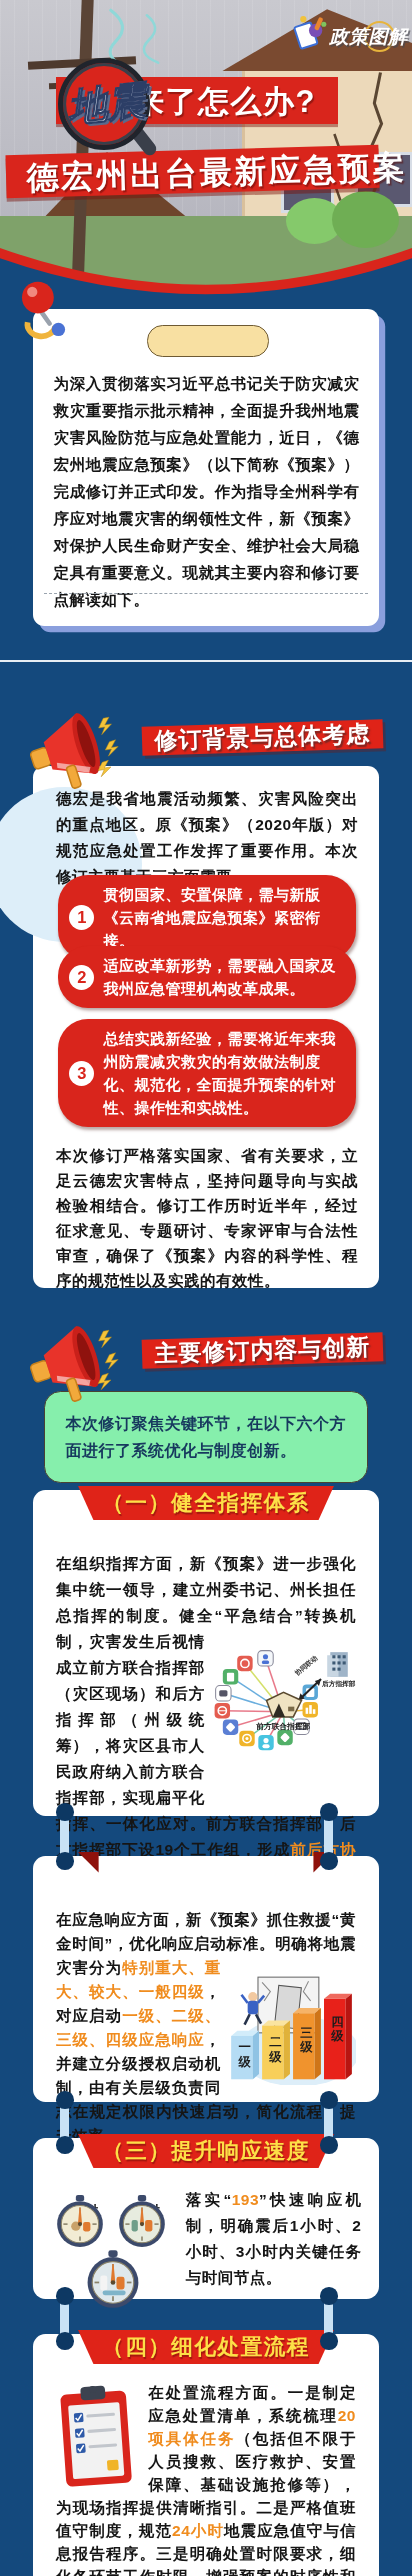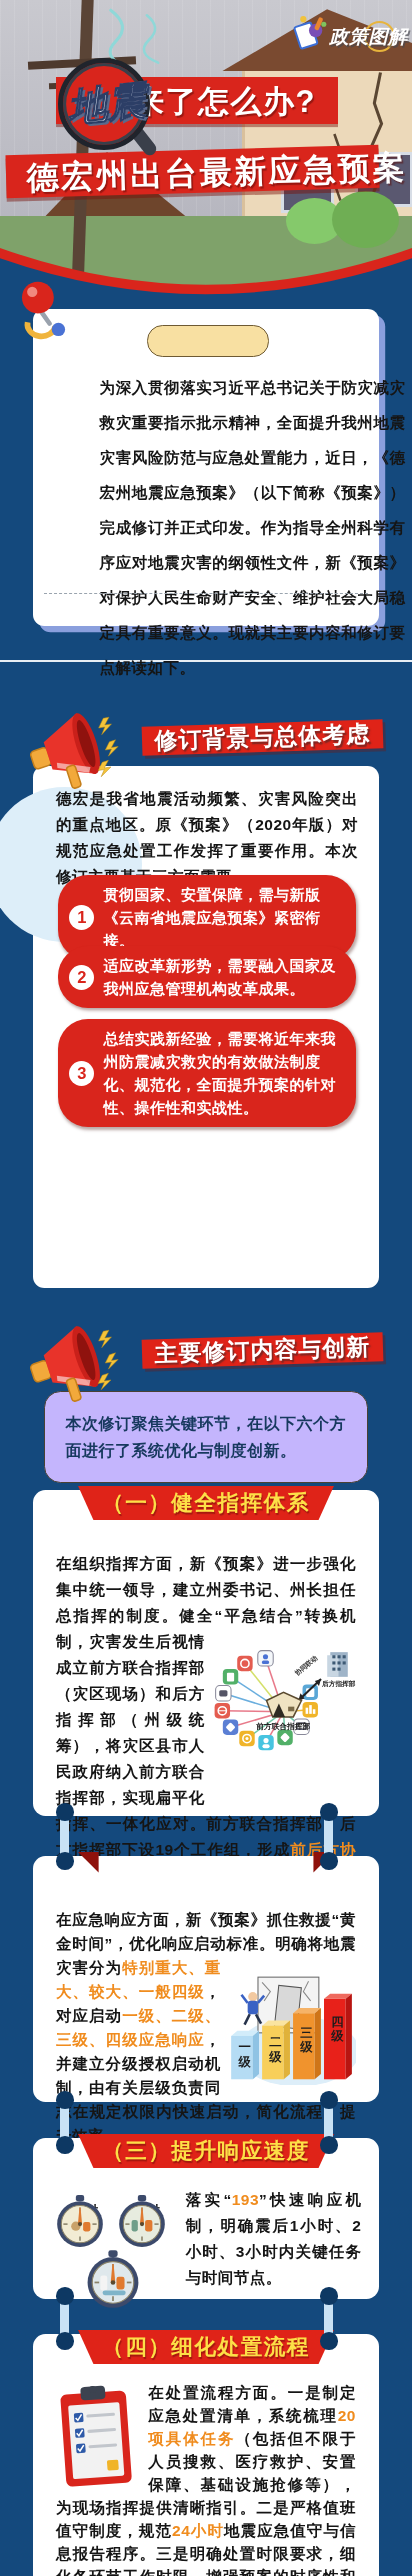--- a/index.html
+++ b/index.html
@@ -45,21 +45,21 @@
   .curve{position:absolute;left:0;bottom:0;width:412px;height:103px;}
   
   .card{position:absolute;left:33px;width:346px;background:#ffffff;border-radius:11.3px;z-index:2;}
   .card .blob{position:absolute;left:-31px;bottom:-20.6px;width:155px;height:155px;background:#ddeef9;border-radius:50%;z-index:0;}
   .card .blob.top{left:-46px;top:20.6px;bottom:auto;}
   .cardinner{position:relative;z-index:1;}
   .body{margin:0;font-size:15.5px;line-height:26px;font-weight:700;color:#151515;letter-spacing:0.5px;text-align:justify;}
   .hl{color:#f08c1e;}
   .intro-card{top:309px;height:317px;box-shadow:6.2px 6.2px 0 #8a9fdd;}
   .pill-deco{position:absolute;left:114px;top:15.5px;width:120px;height:30px;background:#f8e0a2;border:1.5px solid #6e5a33;border-radius:15.5px;}
-  .intro-text{position:absolute;left:20.6px;top:61px;width:306px;font-size:15.5px;line-height:35px;margin-left:46px;}
+  .intro-text{position:absolute;left:20.6px;top:61px;width:306px;font-size:15.5px;line-height:27px;}
   .dashes{position:absolute;left:11.3px;top:284px;width:324px;border-top:1.5px dashed #9aa4ae;}
   .thinline{position:absolute;left:0;width:412px;height:2.1px;background:#e8eef4;z-index:1;}
   
   .sechead{position:absolute;left:26px;width:350px;height:77px;z-index:3;}
   .secbar{position:absolute;left:116px;top:15.5px;height:29px;line-height:29px;padding:0 12.4px;background:#df2318;
       transform:rotate(-1.8deg);box-shadow:2.6px 3.1px 0 rgba(120,20,10,.35);}
   .sectitle{font-size:23px;font-weight:900;color:#fff;letter-spacing:1px;white-space:nowrap;
       text-shadow:1.5px 2.1px 1.5px rgba(40,40,40,.55);}
   
   .secA-card{top:766px;height:522px;}
@@ -67,21 +67,21 @@
   .pill{position:absolute;left:25px;width:298px;background:#d9251c;border-radius:30px;display:flex;align-items:center;
       padding:8.2px 13.4px 8.2px 11.3px;box-sizing:border-box;box-shadow:1.5px 2.6px 3.1px rgba(60,8,4,.35);}
   .pnum{flex:0 0 25px;height:25px;margin-right:9.3px;background:#fff;color:#d9251c;border-radius:50%;
       font-size:16.5px;font-weight:900;display:flex;align-items:center;justify-content:center;}
   .ptext{font-size:15px;line-height:23px;font-weight:700;color:#fff;letter-spacing:0.5px;}
   .pill.p1{top:109px;}
   .pill.p2{top:180px;}
   .pill.p3{top:253px;}
   .secA-closing{position:absolute;left:23px;top:377px;width:302px;line-height:25px;}
   
-  .ycard{position:absolute;left:44px;top:1391px;width:324px;height:92px;background:#c4b5fd;border:1.5px solid #4a4133;
+  .ycard{position:absolute;left:44px;top:1391px;width:324px;height:92px;background:#86efac;border:1.5px solid #4a4133;
       border-radius:16.5px;box-sizing:border-box;padding:17.5px 20.6px;z-index:2;}
   .ycard p{margin:0;font-size:16px;line-height:27px;font-weight:800;color:#17395e;letter-spacing:0.5px;}
   
   .ncard{position:absolute;left:33px;width:346px;background:#fff;border-radius:12.4px;z-index:2;}
   .ribbon{position:absolute;top:-4.1px;left:50%;transform:translateX(-50%);height:34px;line-height:34px;padding:0 24px;
       background:#df2318;clip-path:polygon(0 0,100% 0,94% 100%,6% 100%);z-index:5;white-space:nowrap;}
   .ribbon span{font-size:21.6px;font-weight:900;color:#fde047;letter-spacing:1.5px;text-shadow:1px 1.5px 1px rgba(90,10,5,.45);}
   .fold{position:absolute;top:-4.1px;width:20.6px;height:20.6px;background:#8f120c;z-index:4;}
   .fold.l{left:45px;clip-path:polygon(0 0,100% 0,100% 100%);}
   .fold.r{right:45px;clip-path:polygon(0 0,100% 0,0 100%);}
@@ -212,20 +212,21 @@
         <span class="ptext">贯彻国家、安置保障，需与新版《云南省地震应急预案》紧密衔接。</span>
       </div>
       <div class="pill p2">
         <span class="pnum">2</span>
         <span class="ptext">适应改革新形势，需要融入国家及我州应急管理机构改革成果。</span>
       </div>
       <div class="pill p3">
         <span class="pnum">3</span>
         <span class="ptext">总结实践新经验，需要将近年来我州防震减灾救灾的有效做法制度化、规范化，全面提升预案的针对性、操作性和实战性。</span>
       </div>
+      <p class="body secA-closing">本次修订严格落实国家、省有关要求，立足云德宏灾害特点，坚持问题导向与实战检验相结合。修订工作历时近半年，经过征求意见、专题研讨、专家评审与合法性审查，确保了《预案》内容的科学性、程序的规范性以及实践的有效性。</p>
     </div>
   </div>
 
   <div class="sechead" style="top:1320px;">
     <svg width="93" height="82" viewBox="0 0 180 160">
       <g transform="rotate(-18 90 80)">
         <rect x="8" y="62" width="34" height="36" rx="8" fill="#f2a93b" stroke="#c57f1b" stroke-width="3"></rect>
         <polygon points="40,52 118,18 118,142 40,108" fill="#e8332a"></polygon>
         <ellipse cx="118" cy="80" rx="20" ry="62" fill="#c9201a"></ellipse>
         <ellipse cx="118" cy="80" rx="11" ry="48" fill="#8f120e"></ellipse>

